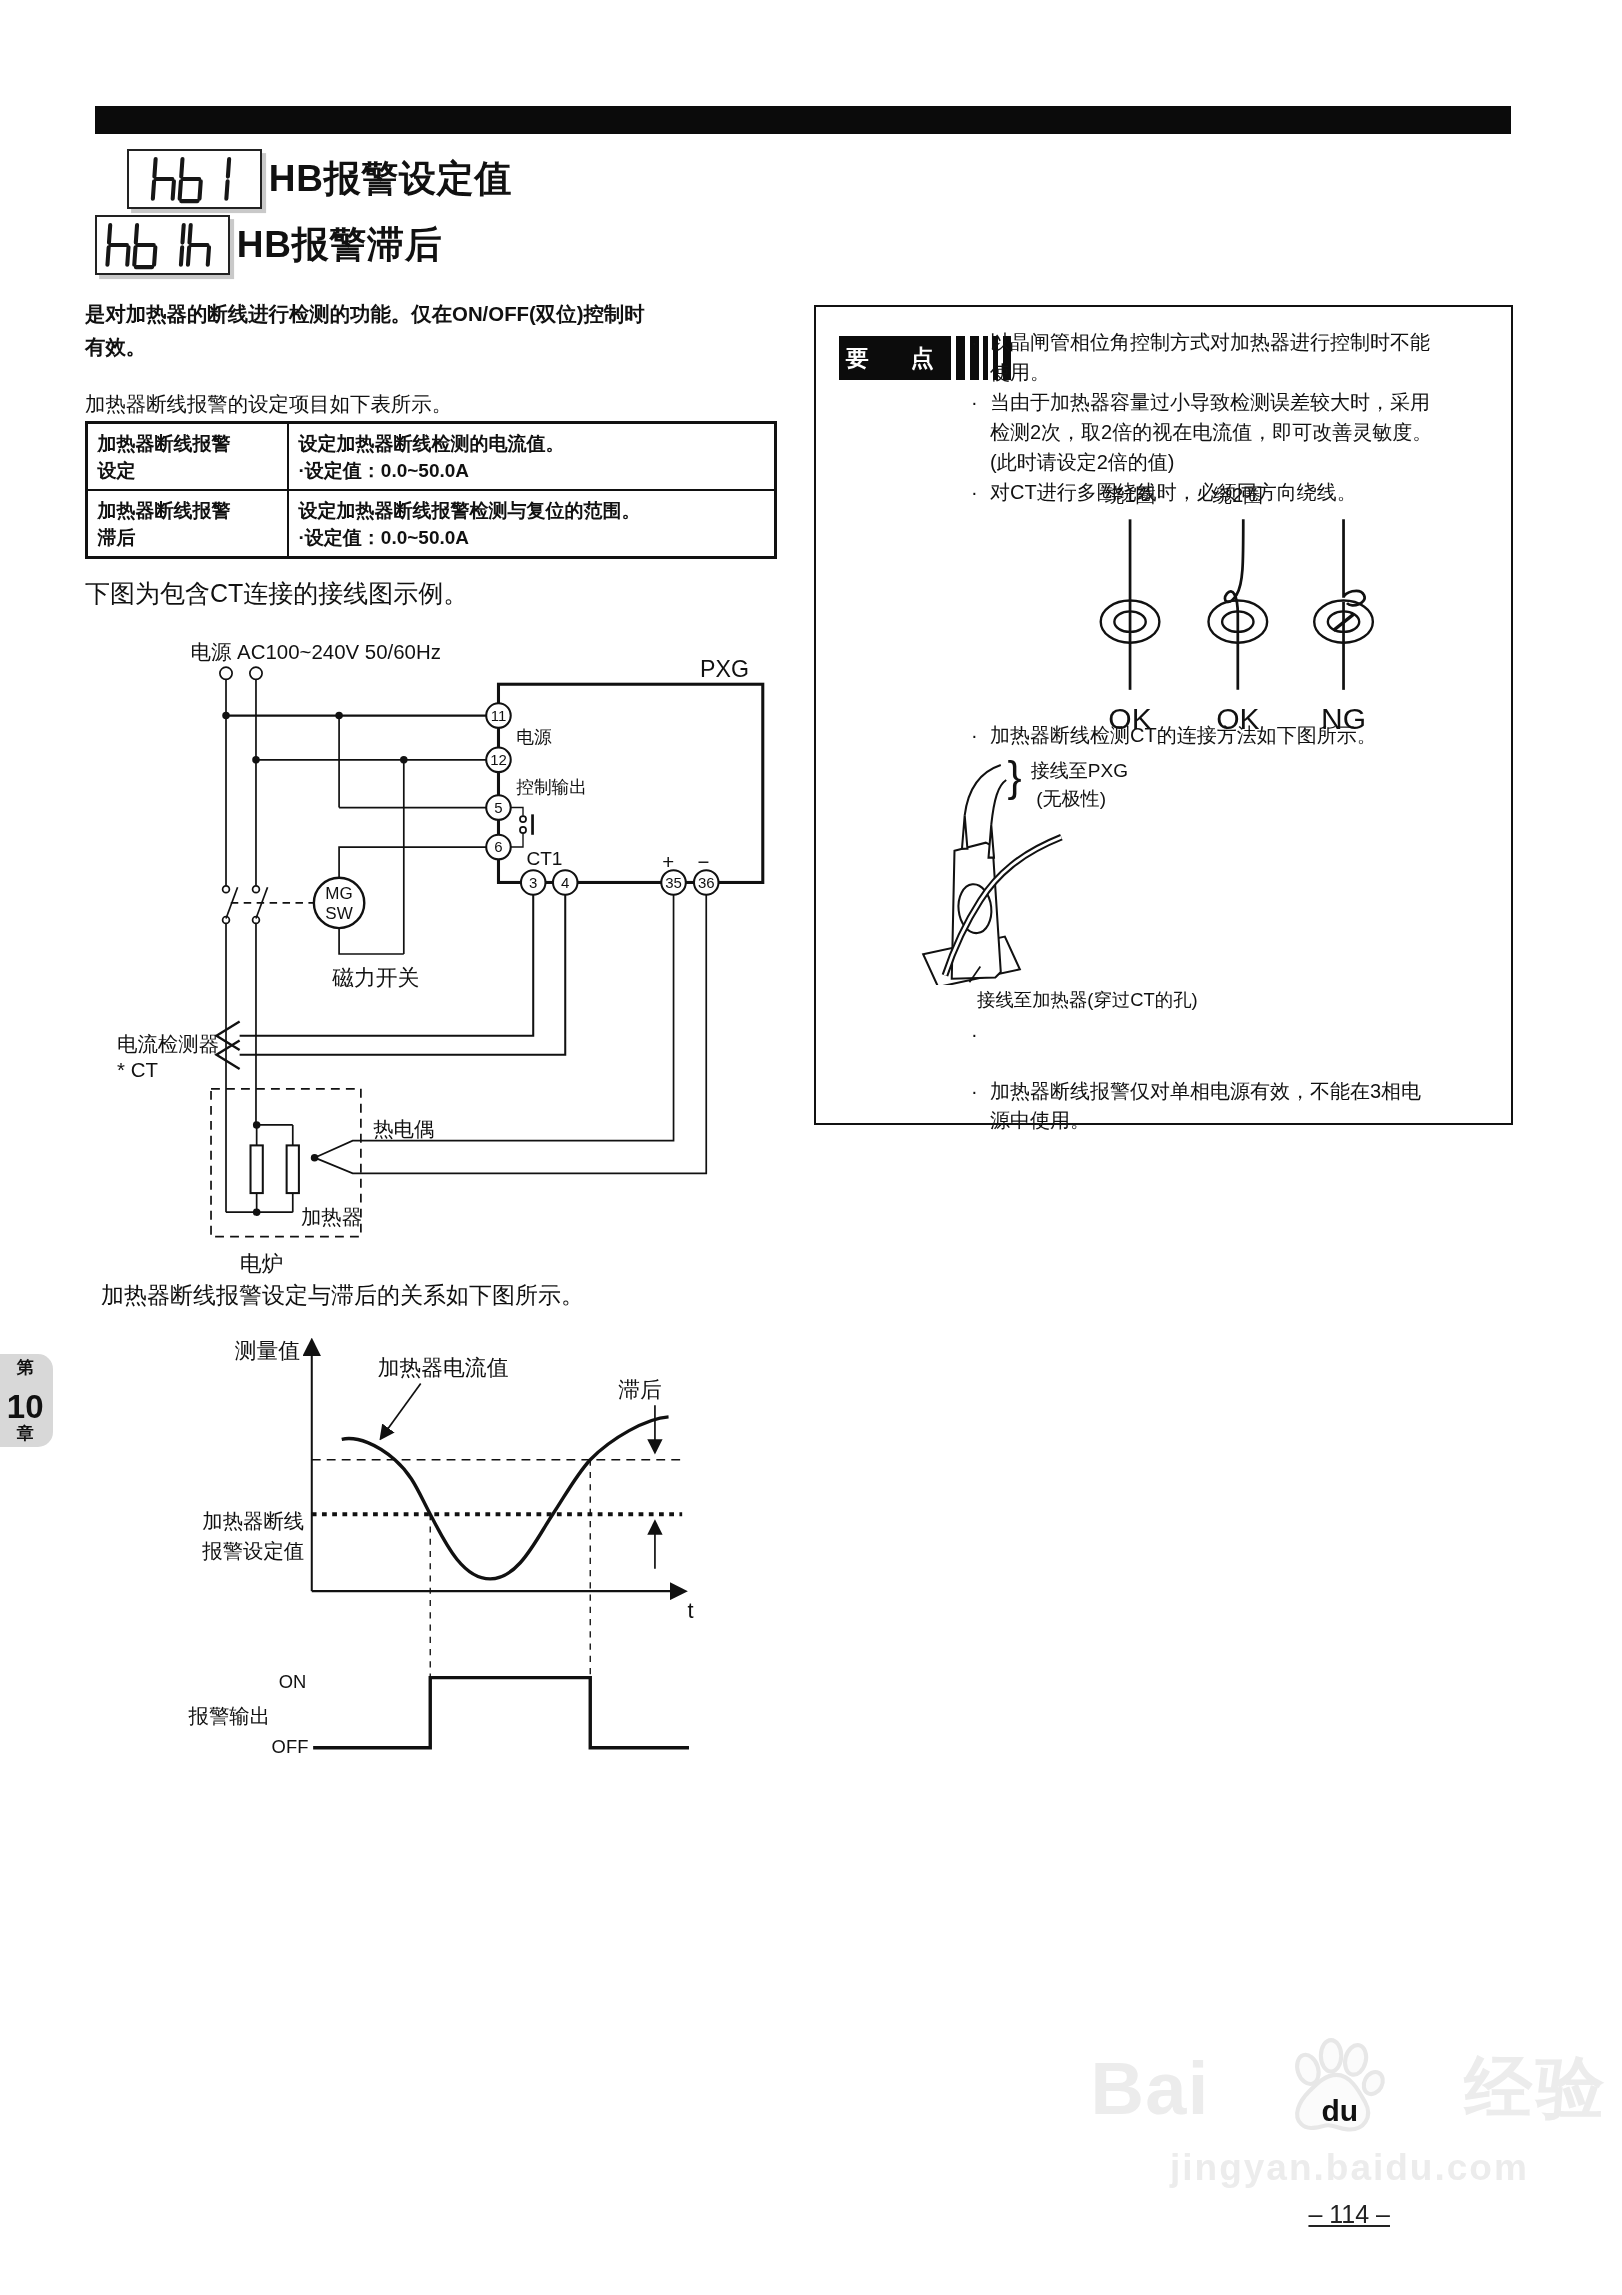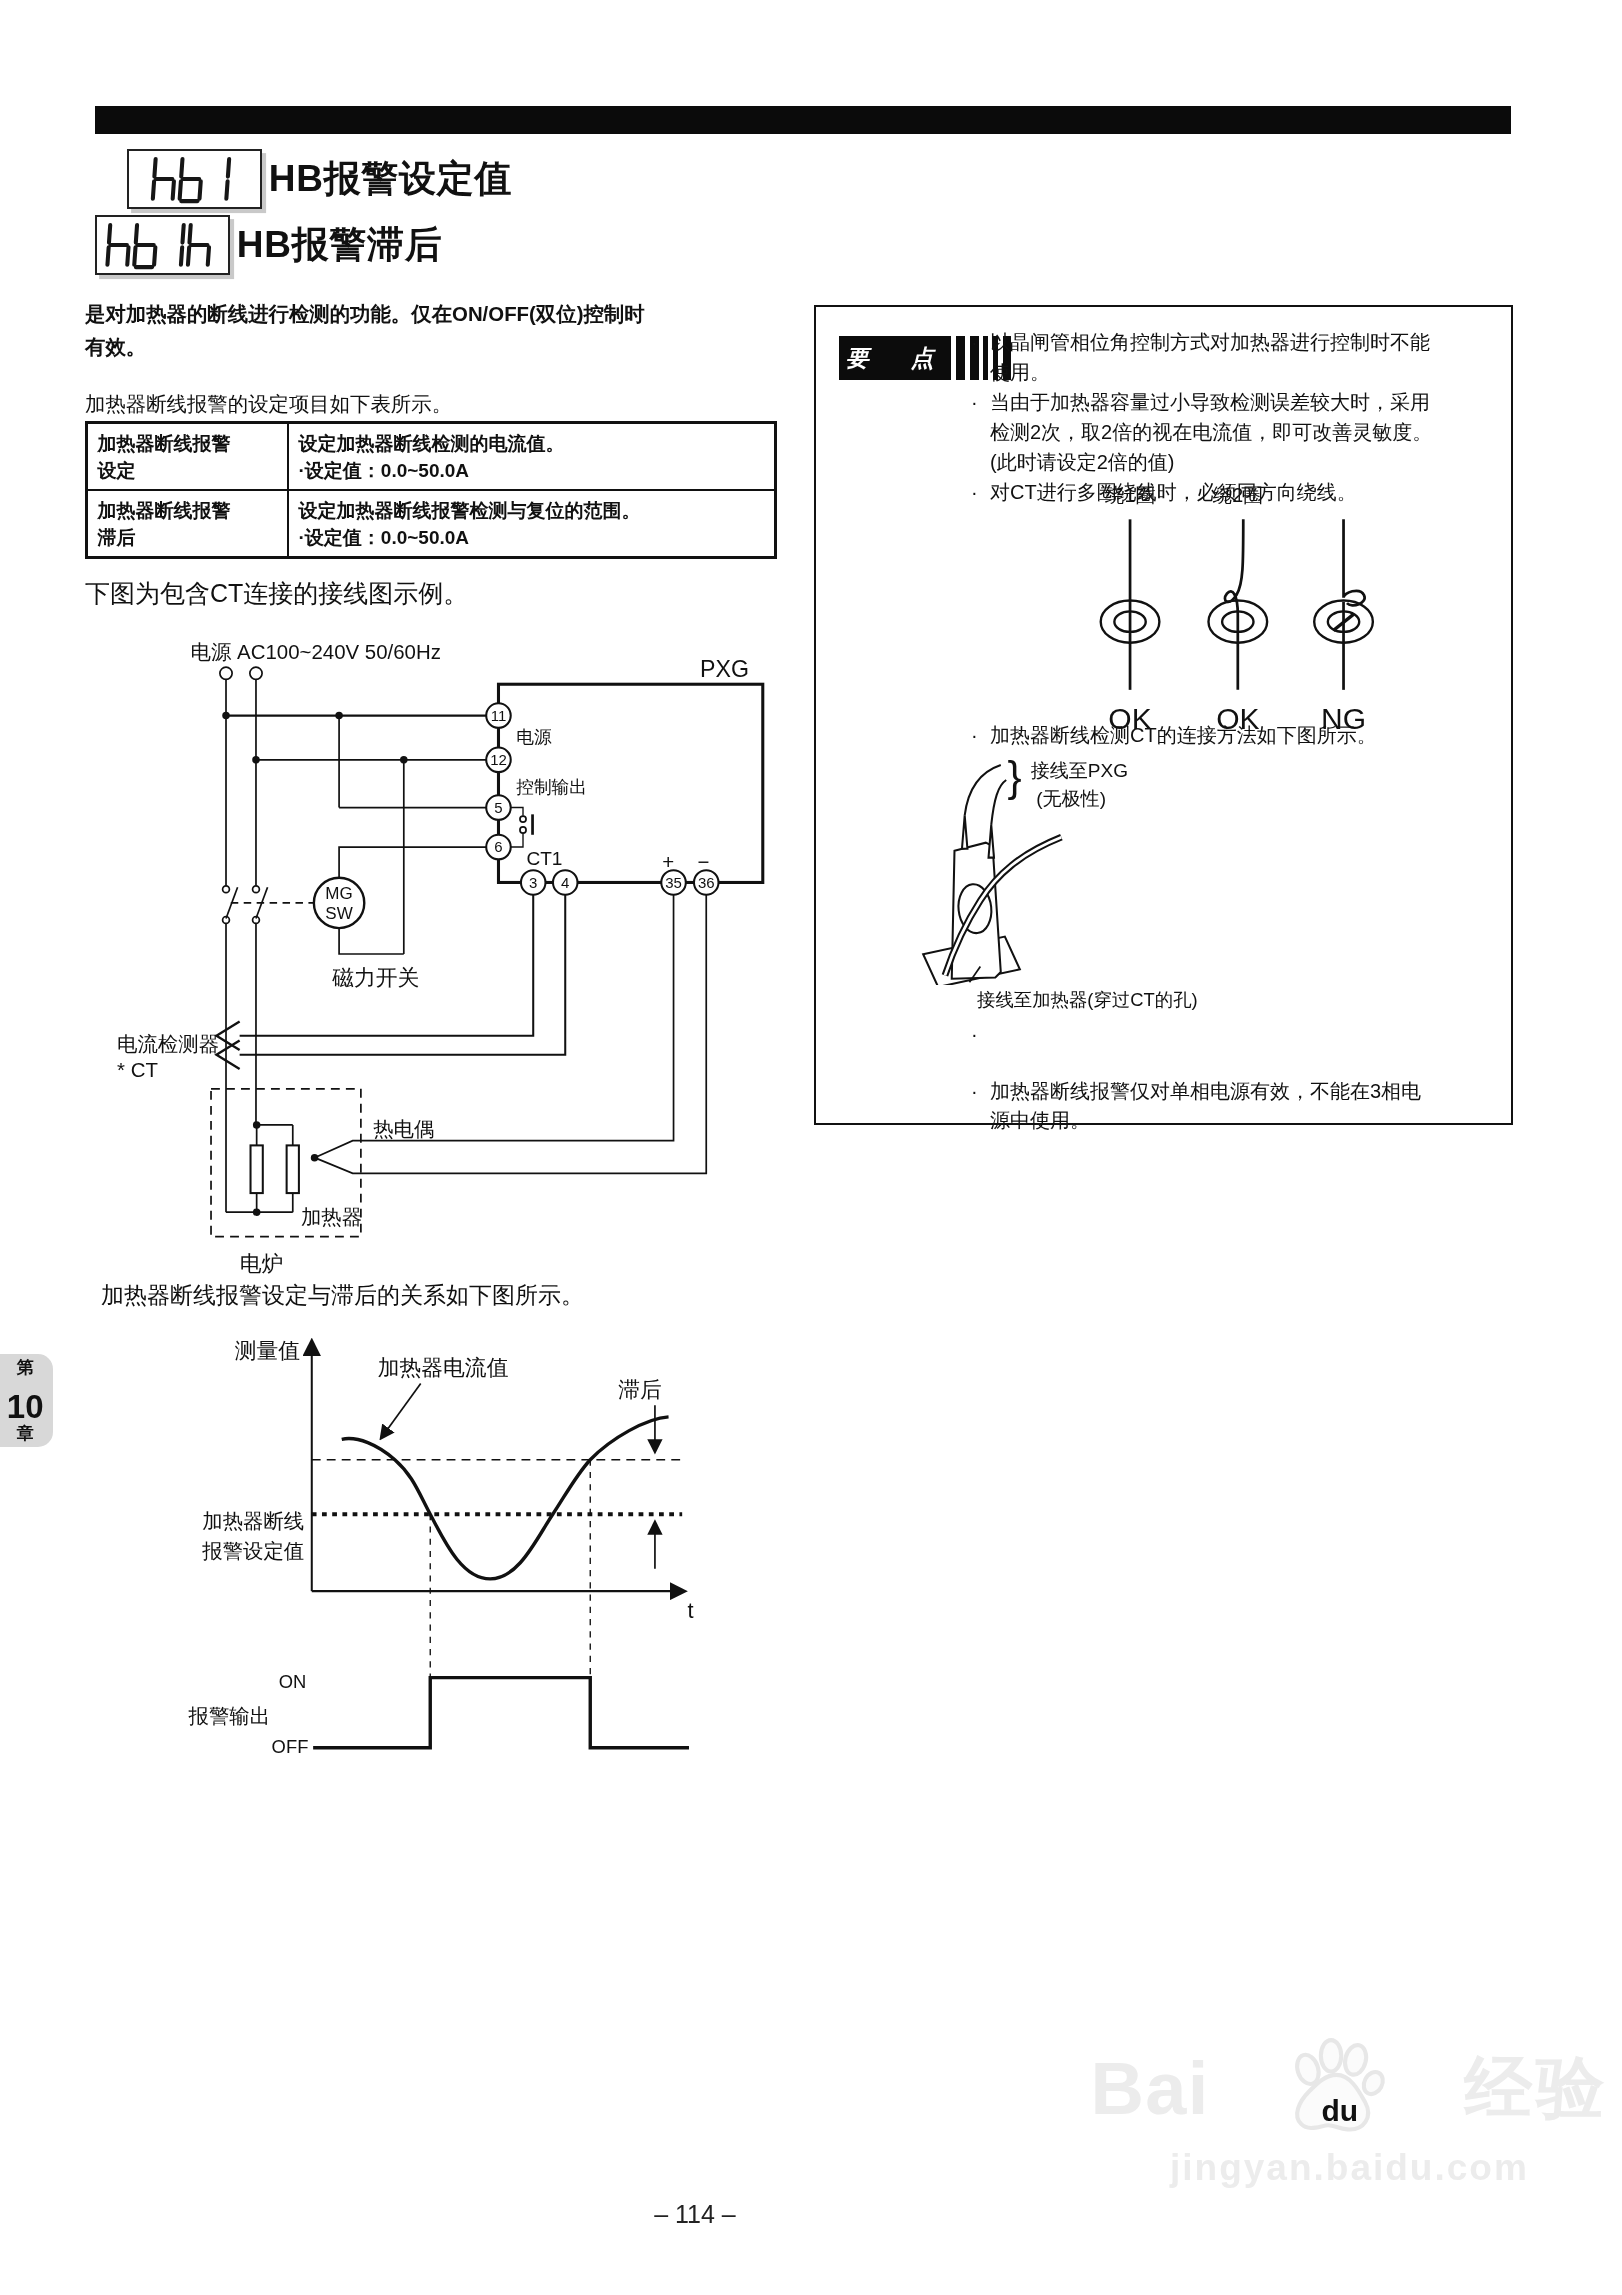--- a/index.html
+++ b/index.html
@@ -26,38 +26,38 @@
   .stable .cell{border:0.7px solid #111;padding:5.5px 9.5px;font-size:19px;font-weight:bold;line-height:27px;}
   .wiring-caption{left:85px;top:577px;font-size:25px;}
 
   svg text{font-family:"Liberation Sans",sans-serif;fill:#111;}
 
   .relation-caption{left:101px;top:1280px;font-size:23px;}
 
   
   .panel{left:814px;top:305px;width:695px;height:816px;border:2.7px solid #111;}
   .badge{left:22.5px;top:29px;width:112px;height:44px;background:#0c0c0c;color:#fff;
-         font-size:23px;font-weight:bold;display:flex;align-items:center;justify-content:center;letter-spacing:9.5px;font-style:italic;}
+         font-size:23px;font-weight:bold;display:flex;align-items:center;justify-content:center;letter-spacing:9.5px;}
   .badge-bars{left:140px;top:29px;height:44px;display:flex;gap:4.8px;}
   .badge-bars i{display:block;background:#0c0c0c;height:44px;}
   .bullets{left:155px;top:20.4px;width:533px;font-size:20px;line-height:30px;}
   .bullet{display:flex;margin:0 0 0 0;}
   .bullet .bm{width:19px;flex:0 0 19px;}
   .panel-note{font-size:20px;line-height:29px;}
   .ct-heater-label{left:161px;top:680px;font-size:18.4px;}
   .b5{left:155px;top:713px;width:538px;}
   .b6{left:155px;top:770px;width:538px;}
 
   
   .chapter-tab{left:-15px;top:1354px;width:68px;height:93px;background:#d8d8d8;border-radius:15px;
                display:flex;flex-direction:column;align-items:center;justify-content:center;padding-left:12.3px;box-sizing:border-box;}
   .chapter-tab .sm{font-size:17px;font-weight:bold;line-height:19px;}
   .chapter-tab .num{font-size:33px;font-weight:bold;line-height:34px;margin-top:13px;}
 
-  .page-number{left:0;top:2200px;width:1390px;text-align:center;font-size:25px;color:#222;}
+  .page-number{left:0;top:2200px;width:1390px;text-align:right;font-size:25px;color:#222;text-decoration:underline;}
 
   
   .watermark{right:13.6px;top:2034px;width:518px;color:#ececec;}
   .wm-row{display:flex;align-items:center;justify-content:space-between;font-weight:bold;}
   .wm-bai{font-size:74px;letter-spacing:1.4px;}
   .wm-jy{font-size:68px;letter-spacing:4.1px;}
   .wm-url{text-align:center;font-size:37px;font-weight:bold;letter-spacing:2px;margin-top:4.1px;}
 </style>
 </head>
 <body>

